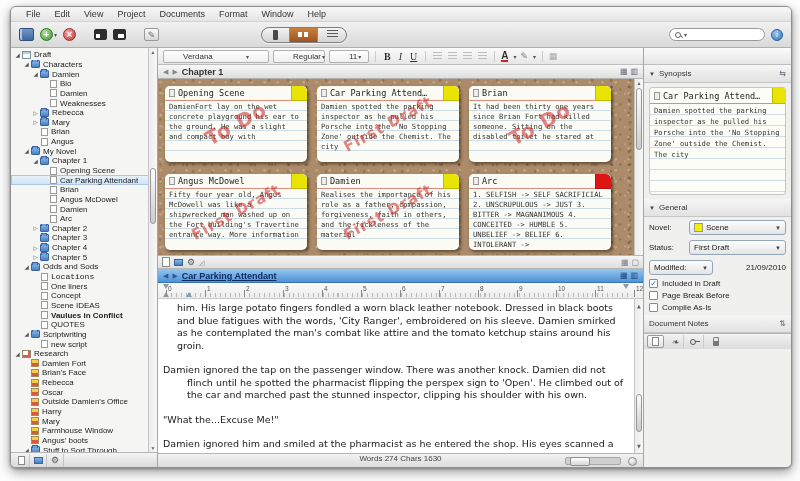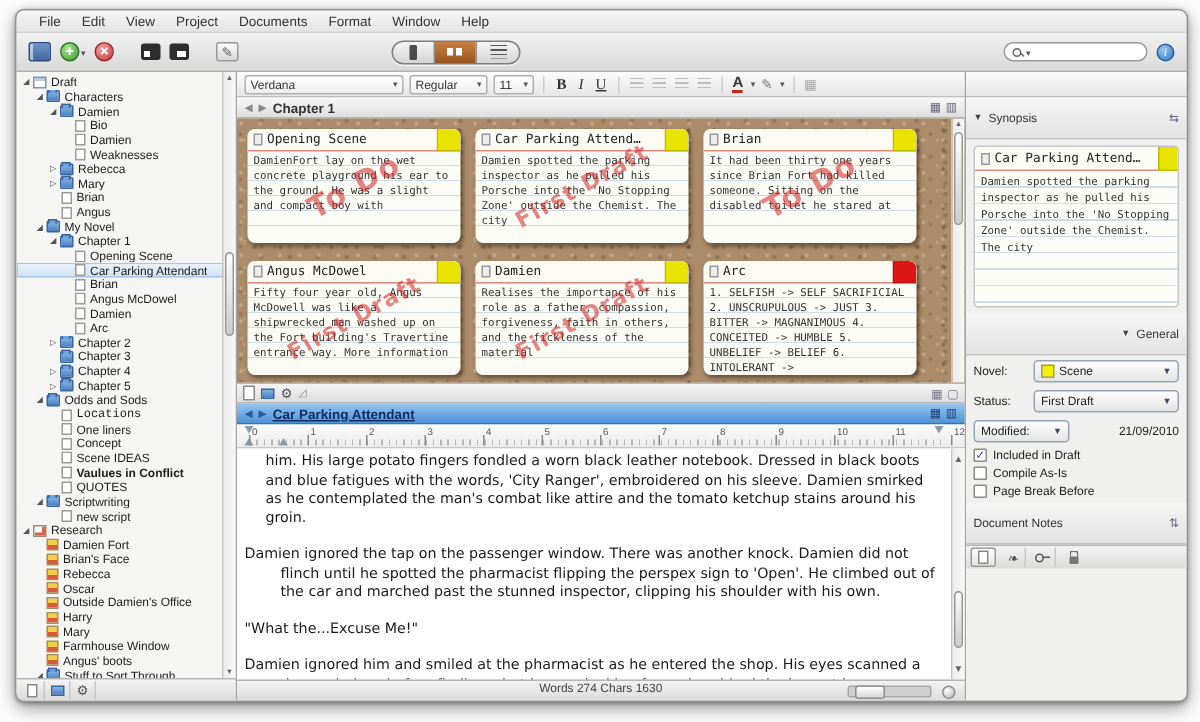--- a/index.html
+++ b/index.html
@@ -74,21 +74,21 @@
   .bf-btn { width:17px; height:13px; display:flex; align-items:center; justify-content:center; border-right:1px solid #c6c6c6; }
   .mini-doc { width:7px; height:9px; background:#fff; border:1px solid #888; }
   .mini-folder { width:9px; height:7px; background:linear-gradient(#85b6e8,#4a80c0); border:1px solid #3a64a0; }
   .gear { font-size:9px; color:#555; line-height:9px; }
 
   
   .center { flex:1; display:flex; flex-direction:column; min-width:0; position:relative; }
   .format-bar { height:17px; flex:none; background:linear-gradient(#fbfbfb,#e6e6e6);
     border-bottom:1px solid #bdbdbd; display:flex; align-items:center; gap:4px; padding:0 5px; font-size:8px; color:#333; }
   .fb-sel { background:linear-gradient(#fff,#efefef); border:1px solid #b0b0b0; border-radius:2px;
-    height:13px; display:flex; align-items:center; justify-content:space-between; padding:0 3px; }
+    height:13px; display:flex; align-items:center; justify-content:space-between; padding:0 19px; }
   .fb-b { font-family:"Liberation Serif",serif; font-weight:bold; font-size:10px; padding:0 2px; }
   .fb-i { font-family:"Liberation Serif",serif; font-style:italic; font-size:10px; padding:0 2px; }
   .fb-u { font-family:"Liberation Serif",serif; text-decoration:underline; font-size:10px; padding:0 2px; }
   .al { width:9px; height:8px; background:repeating-linear-gradient(to bottom,#bdbdbd 0 1px,transparent 1px 3px); margin:0 1px; }
   .fontcolor { font-weight:bold; font-size:10px; line-height:9px; border-bottom:2px solid #cc2222; }
   .pen { font-size:9px; color:#777; }
   .tbl-ico { font-size:9px; color:#aaa; }
   .fb-div { width:1px; height:11px; background:#ccc; margin:0 2px; }
 
   .pane-hdr { height:14px; flex:none; display:flex; align-items:center; gap:4px; padding:0 5px;
@@ -164,22 +164,22 @@
     font-size:5px; color:#666; }
   .vs-up { position:absolute; top:1px; left:0; right:0; text-align:center; }
   .vs-down { position:absolute; bottom:1px; left:0; right:0; text-align:center; }
   .vs-thumb { position:absolute; left:1px; width:6px; background:linear-gradient(#fdfdfd,#cccccc);
     border:1px solid #979797; border-radius:3px; }
 
   
   .inspector { width:148px; flex:none; background:#f0f0ee; border-left:1px solid #a5a5a5;
     display:flex; flex-direction:column; font-size:8px; color:#222; }
   .insp-top { height:17px; flex:none; background:linear-gradient(#fbfbfb,#e6e6e6); border-bottom:1px solid #bdbdbd; }
-  .section-hdr { height:28px; flex:none; display:flex; align-items:center; gap:4px; padding:0 5px;
-    background:linear-gradient(#f6f6f6,#e2e2e2); border-bottom:1px solid #c5c5c5; color:#333;justify-content:flex-end; }
+  .section-hdr { height:18px; flex:none; display:flex; align-items:center; gap:4px; padding:0 5px;
+    background:linear-gradient(#f6f6f6,#e2e2e2); border-bottom:1px solid #c5c5c5; color:#333; }
   .section-hdr .tri { font-size:6px; color:#444; }
   .section-hdr .hico { margin-left:auto; font-size:8px; color:#667; }
   .syn-card { margin:4px 5px; flex:none; height:108px; background:#fdfdf7; border:1px solid #c5c5c5;
     border-radius:3px; position:relative; overflow:hidden; }
   .syn-title-row { height:16px; display:flex; align-items:center; gap:3px; padding:0 4px;
     border-bottom:1.5px solid #e08a80; }
   .syn-title { font-family:"DejaVu Sans Mono",monospace; font-size:8.5px; white-space:nowrap; overflow:hidden; padding-right:14px; }
   .syn-tab { position:absolute; top:0; right:0; width:13px; height:16px;
     border-left:1px solid rgba(0,0,0,.18); border-bottom:1px solid rgba(0,0,0,.18); }
   .syn-body { padding:1px 4px; font-family:"DejaVu Sans Mono",monospace; font-size:7.2px; line-height:11px; color:#333;
@@ -715,25 +715,25 @@
         <span class="g-date">21/09/2010</span>
       </div>
 
       <div>
           <div class="chk-row">
             <span class="chk">✓</span>
             <span>Included in Draft</span>
           </div>
           <div class="chk-row">
             <span class="chk"></span>
-            <span>Compile As-Is</span>
+            <span>Page Break Before</span>
           </div>
           <div class="chk-row">
             <span class="chk"></span>
-            <span>Page Break Before</span>
+            <span>Compile As-Is</span>
           </div>
         </div>
 
       <div class="section-hdr" style="margin-top:2px;">
         <span>Document Notes</span>
         <span class="hico">⇅</span>
       </div>
 
       <div class="insp-footer">
         <span class="if-btn active">

